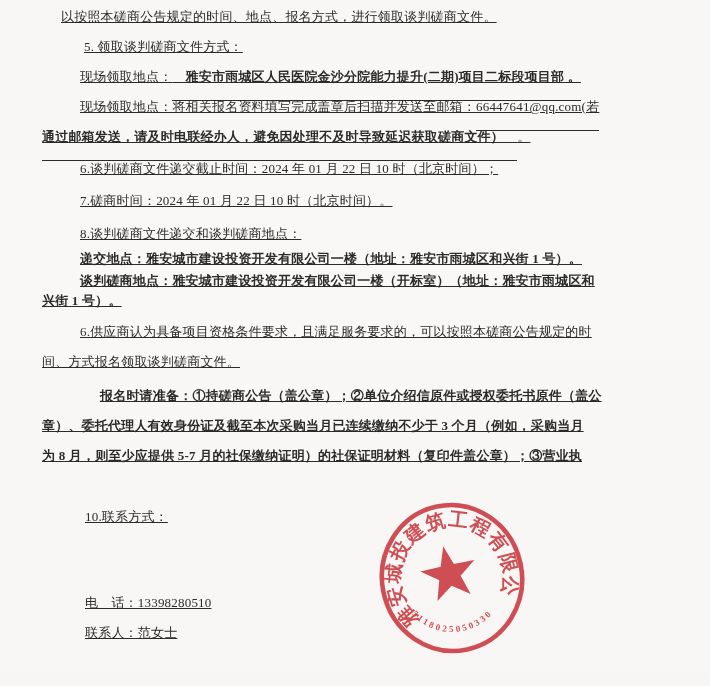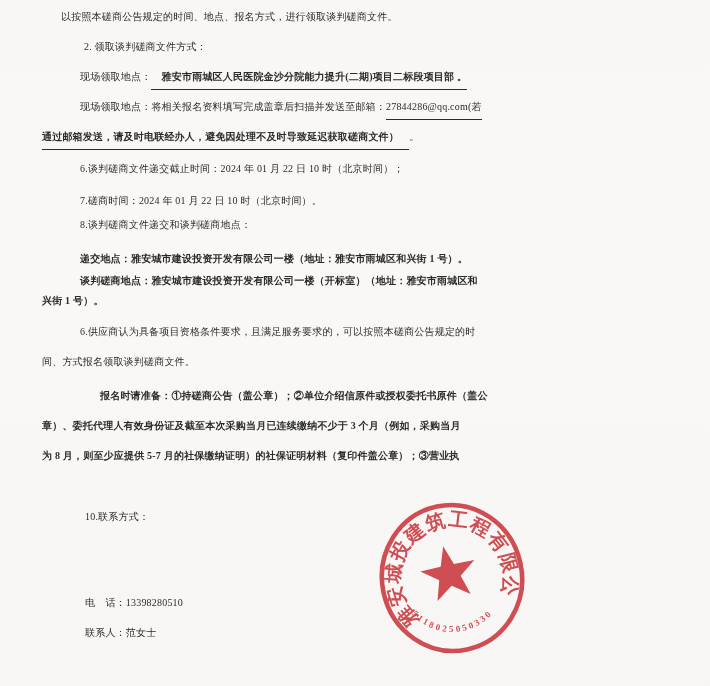--- a/index.html
+++ b/index.html
@@ -8,49 +8,49 @@
     background:#fdfdfc;
     font-family:"Liberation Serif","DejaVu Serif",serif;
   }
   .page{
     position:relative;width:710px;height:686px;
     background:linear-gradient(180deg,#f8f7f5 0%,#f9f8f6 40%,#f7f6f4 100%);
     color:#2b2b2b;
   }
   .ln{
     position:absolute;
-    font-size:10px;line-height:20px;
-    white-space:pre;letter-spacing:0.2px;
+    font-size:13px;line-height:20px;
+    white-space:pre;letter-spacing:0.2px;text-decoration:underline;
   }
-  .u{border-bottom:1.4px solid #2b2b2b;padding-bottom:7px;}
+  .u{border-bottom:1.4px solid #2b2b2b;padding-bottom:16px;}
   .b{font-weight:700;}
   .sb{font-weight:600;text-align:right;}
   .seal{position:absolute;left:366px;top:492px;}
   .seal text{font-family:"Liberation Serif","DejaVu Serif",serif;}
 </style>
 </head>
 <body>
 
 <div class="page">
 
   <div class="ln" style="left:61px;top:7px">以按照本磋商公告规定的时间、地点、报名方式，进行领取谈判磋商文件。</div>
 
-  <div class="ln" style="left:84px;top:37px">2. 领取谈判磋商文件方式：</div>
+  <div class="ln" style="left:84px;top:37px">5. 领取谈判磋商文件方式：</div>
 
   <div class="ln" style="left:80px;top:67px"><span>现场领取地点：</span><span class="u b">　雅安市雨城区人民医院金沙分院能力提升(二期)项目二标段项目部 。</span></div>
 
-  <div class="ln" style="left:80px;top:97px"><span>现场领取地点：将相关报名资料填写完成盖章后扫描并发送至邮箱：</span><span class="u">27844286@qq.com(若</span></div>
+  <div class="ln" style="left:80px;top:97px"><span>现场领取地点：将相关报名资料填写完成盖章后扫描并发送至邮箱：</span><span class="u">66447641@qq.com(若</span></div>
 
   <div class="ln" style="left:42px;top:127px"><span class="u sb">通过邮箱发送，请及时电联经办人，避免因处理不及时导致延迟获取磋商文件）　</span><span>。</span></div>
 
   <div class="ln" style="left:80px;top:159px">6.谈判磋商文件递交截止时间：2024 年 01 月 22 日 10 时（北京时间）；</div>
 
   <div class="ln" style="left:80px;top:191px">7.磋商时间：2024 年 01 月 22 日 10 时（北京时间）。</div>
 
-  <div class="ln" style="left:80px;top:215px">8.谈判磋商文件递交和谈判磋商地点：</div>
+  <div class="ln" style="left:80px;top:224px">8.谈判磋商文件递交和谈判磋商地点：</div>
 
   <div class="ln sb" style="left:80px;top:249px">递交地点：雅安城市建设投资开发有限公司一楼（地址：雅安市雨城区和兴街 1 号）。</div>
 
   <div class="ln sb" style="left:80px;top:271px">谈判磋商地点：雅安城市建设投资开发有限公司一楼（开标室）（地址：雅安市雨城区和</div>
 
   <div class="ln sb" style="left:42px;top:291px">兴街 1 号）。</div>
 
   <div class="ln" style="left:80px;top:322px">6.供应商认为具备项目资格条件要求，且满足服务要求的，可以按照本磋商公告规定的时</div>
 
   <div class="ln" style="left:42px;top:352px">间、方式报名领取谈判磋商文件。</div>

